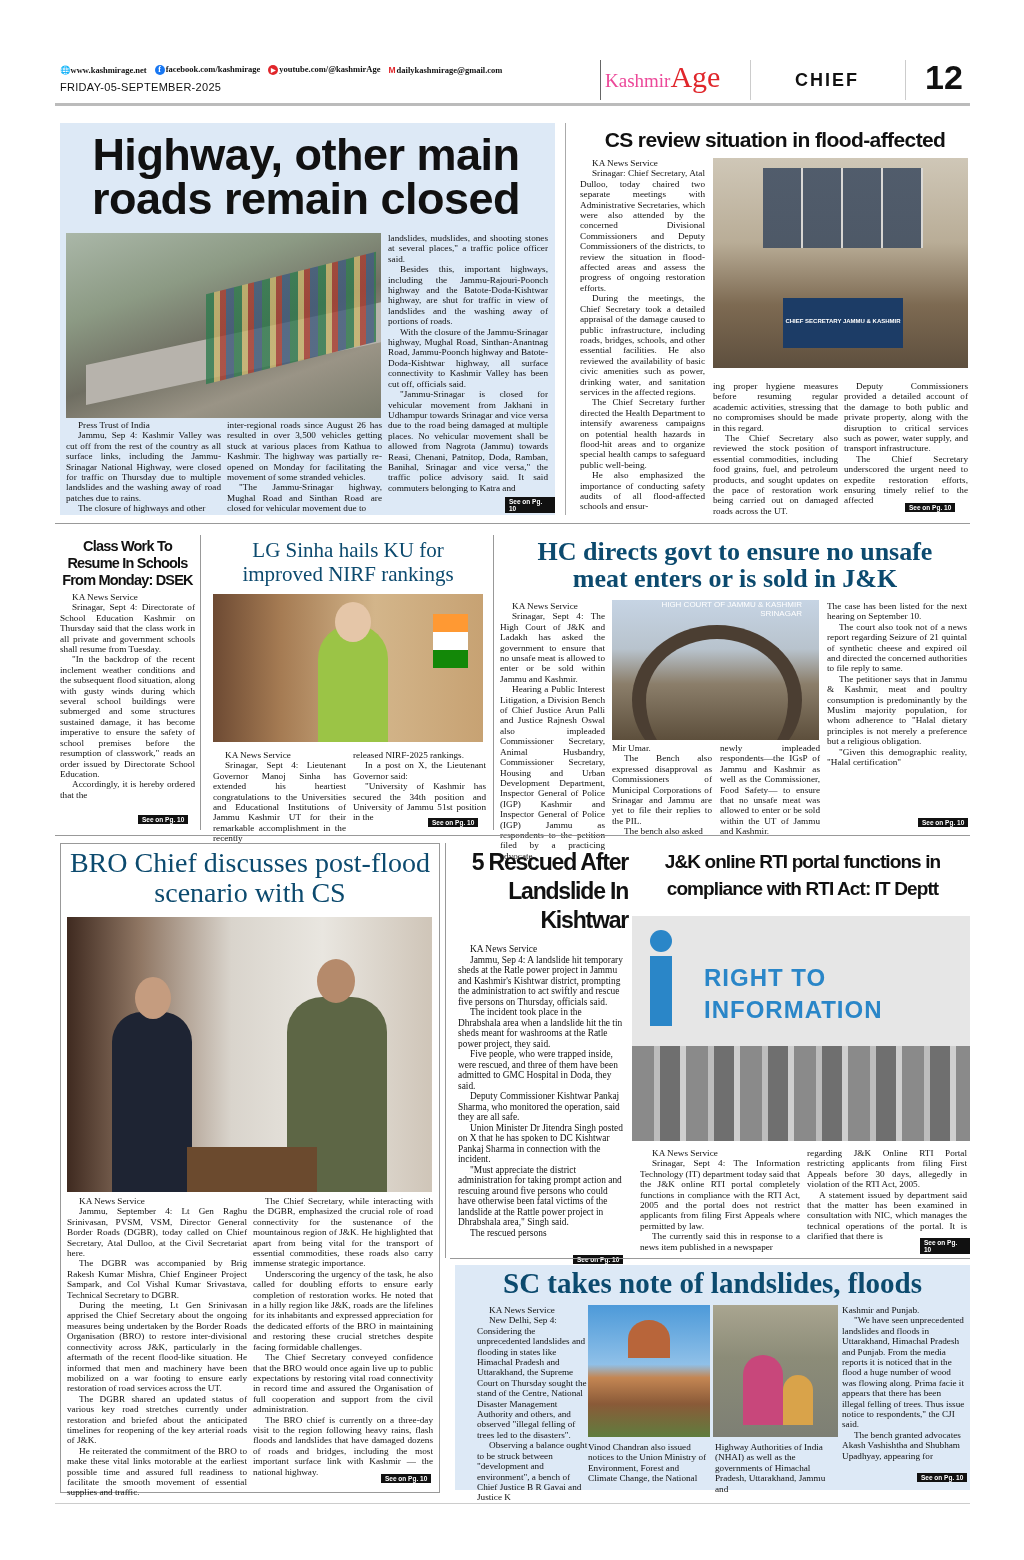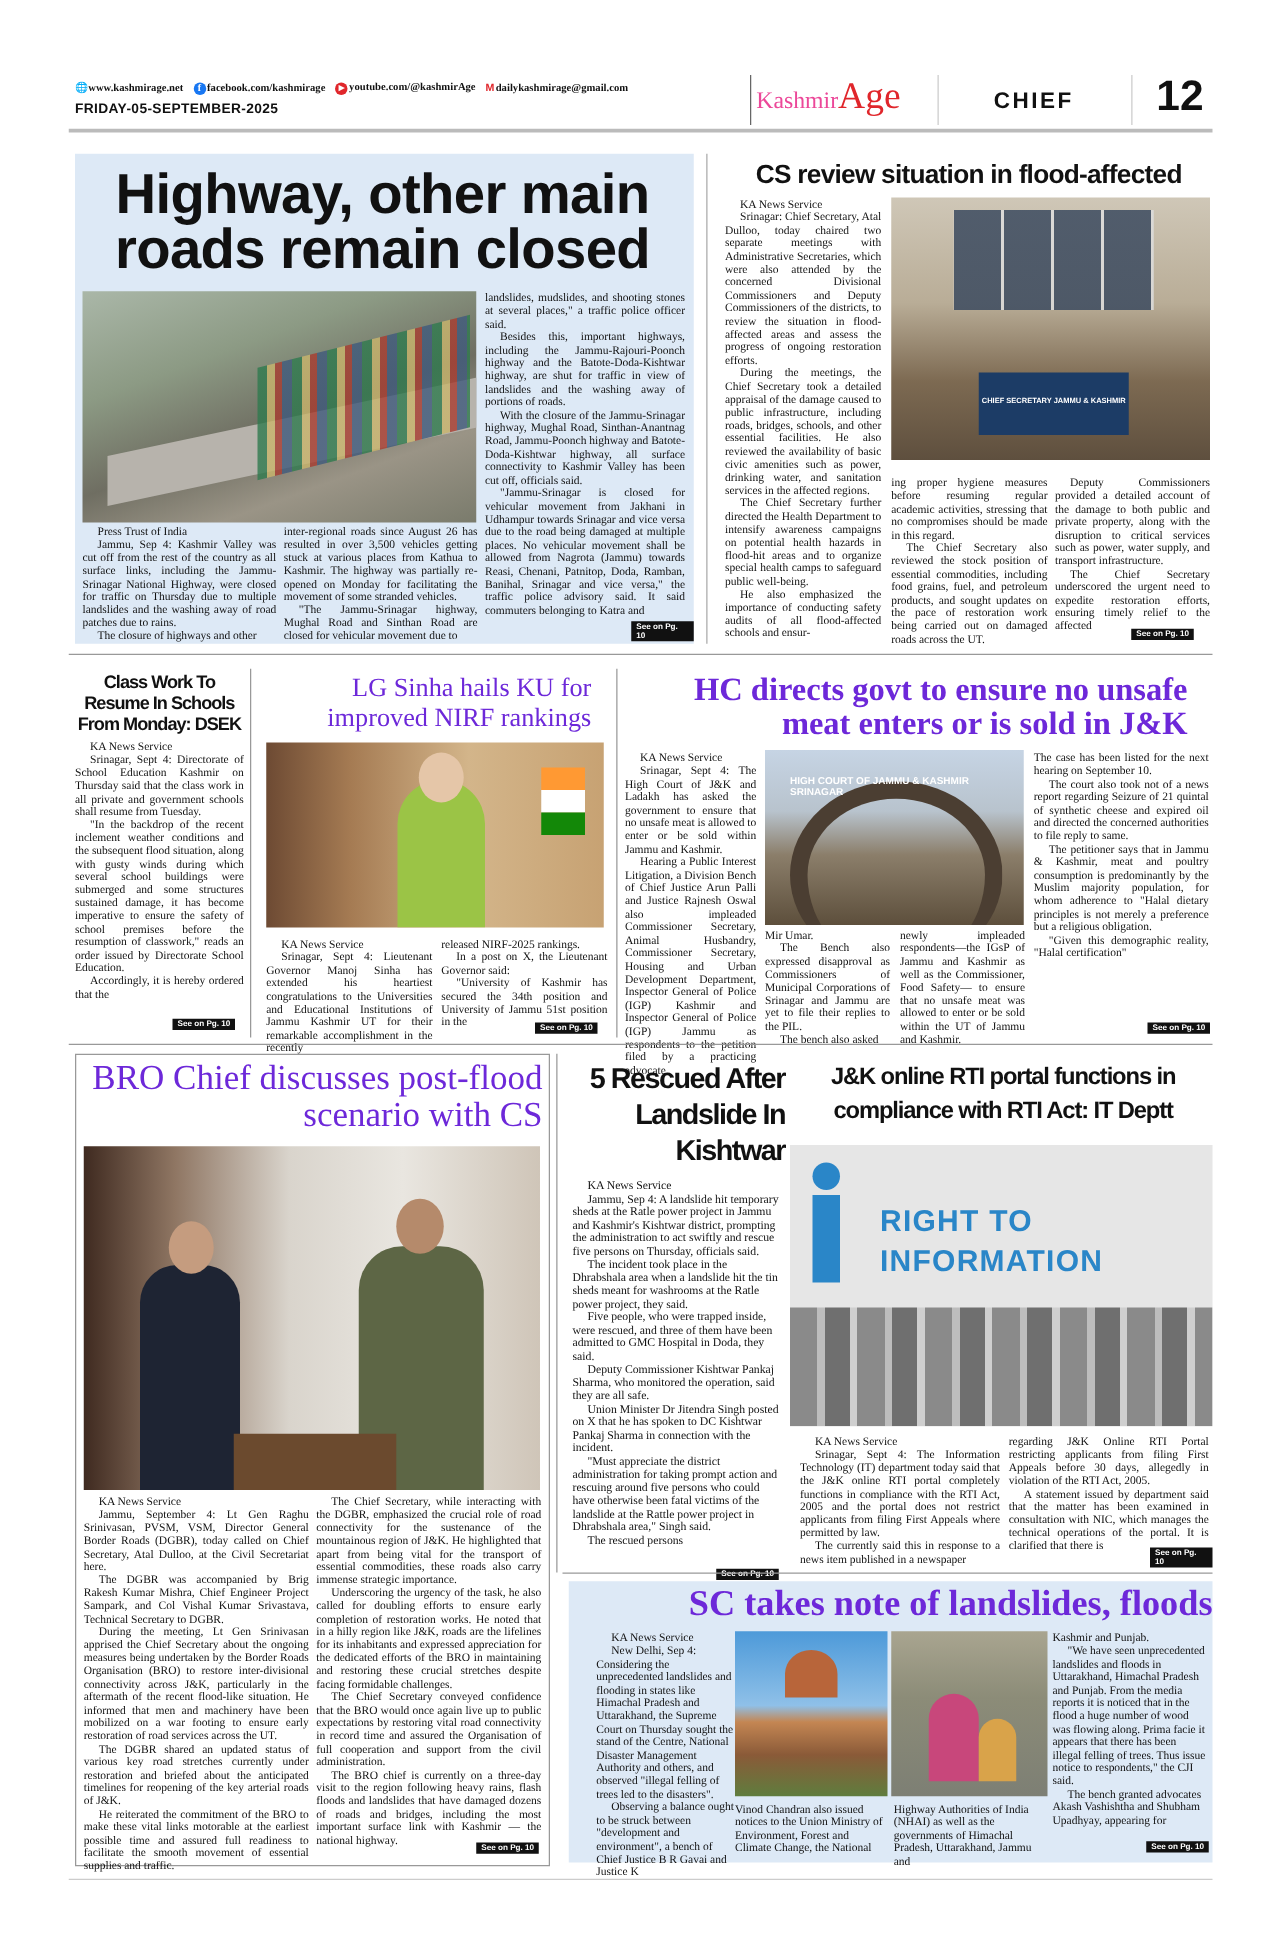--- a/index.html
+++ b/index.html
@@ -3,36 +3,36 @@
 <meta charset="utf-8">
 <style>
 *{box-sizing:border-box;margin:0;padding:0}
 body{width:1024px;height:1560px;background:#fff;font-family:"Liberation Sans",sans-serif;color:#111;position:relative;overflow:hidden}
 .abs{position:absolute}
 .txt{font-family:"Liberation Serif",serif;font-size:9.2px;line-height:10.4px;text-align:justify;color:#111}
 .txt p{text-indent:12px}
 .txt p.by{text-indent:12px}
 .see{display:inline-block;background:#111;color:#fff;font-size:6.5px;font-weight:bold;padding:1px 4px;font-family:"Liberation Sans",sans-serif}
 .hd-sans{font-family:"Liberation Sans",sans-serif;font-weight:bold;color:#111;text-align:center}
-.hd-serif{font-family:"Liberation Serif",serif;color:#6d28d9;text-align:right}
+.hd-serif{font-family:"Liberation Serif",serif;color:#0c4a6e;text-align:center}
 .photo{position:absolute;overflow:hidden}
 .vline{position:absolute;width:1px;background:#999}
 .hline{position:absolute;height:1px;background:#bbb}
 </style>
 </head>
 <body>
 
 <div class="abs" style="left:60px;top:60px;width:910px;height:42px;">
   <div class="abs" style="left:0;top:4px;font-family:'Liberation Serif',serif;font-size:8.5px;font-weight:bold;white-space:nowrap;display:flex;gap:8px;align-items:center">
     <span><span style="color:#3a8fd6">🌐</span><span>www.kashmirage.net</span></span>
     <span><span style="display:inline-block;width:10px;height:10px;border-radius:50%;background:#1877f2;color:#fff;font-size:8px;text-align:center;line-height:10px;margin-right:1px">f</span><span>facebook.com/kashmirage</span></span>
     <span><span style="display:inline-block;width:10px;height:10px;border-radius:50%;background:#e0262b;color:#fff;font-size:6px;text-align:center;line-height:10px;margin-right:1px">▶</span><span>youtube.com/@kashmirAge</span></span>
     <span><span style="color:#e0262b;font-weight:bold;font-family:'Liberation Sans',sans-serif;margin-right:1px">M</span><span>dailykashmirage@gmail.com</span></span>
   </div>
-  <div class="abs" style="left:0;top:21px;font-size:11px;font-weight:bold;letter-spacing:0.3px">FRIDAY-05-SEPTEMBER-2025</div>
+  <div class="abs" style="left:0;top:21px;font-size:11px;font-weight:normal;letter-spacing:0.3px">FRIDAY-05-SEPTEMBER-2025</div>
   <div class="vline" style="left:540px;top:0;height:40px;background:#666"></div>
   <div class="abs" style="left:545px;top:0;font-family:'Liberation Serif',serif;white-space:nowrap">
     <span style="font-size:19px;color:#ec4899">Kashmir</span><span style="font-size:30px;color:#e0262b">Age</span>
   </div>
   <div class="vline" style="left:690px;top:0;height:40px;background:#ccc"></div>
   <div class="abs" style="left:735px;top:10px;font-size:18px;font-weight:bold;letter-spacing:2px">CHIEF</div>
   <div class="vline" style="left:845px;top:0;height:40px;background:#ccc"></div>
   <div class="abs" style="left:865px;top:-2px;font-size:34px;font-weight:bold">12</div>
 </div>
 <div class="hline" style="left:55px;top:103px;width:915px;height:3px;background:#bbb"></div>
@@ -124,21 +124,21 @@
 
 <div class="abs" style="left:500px;top:538px;width:470px;height:292px">
   <div class="hd-serif" style="font-size:26px;line-height:27px;font-weight:bold;padding:0 20px">HC directs govt to ensure no unsafe meat enters or is sold in J&amp;K</div>
   <div class="abs txt" style="left:0;top:63px;width:105px">
     <p class="by">KA News Service</p>
     <p>Srinagar, Sept 4: The High Court of J&amp;K and Ladakh has asked the government to ensure that no unsafe meat is allowed to enter or be sold within Jammu and Kashmir.</p>
     <p>Hearing a Public Interest Litigation, a Division Bench of Chief Justice Arun Palli and Justice Rajnesh Oswal also impleaded Commissioner Secretary, Animal Husbandry, Commissioner Secretary, Housing and Urban Development Department, Inspector General of Police (IGP) Kashmir and Inspector General of Police (IGP) Jammu as respondents to the petition filed by a practicing advocate</p>
   </div>
   <div class="photo" style="left:112px;top:62px;width:207px;height:140px;background:linear-gradient(180deg,#c6d4e4 0%,#b8c3cd 35%,#8b7e6a 60%,#5d4f3c 100%)">
     <div style="position:absolute;left:20px;top:25px;width:170px;height:150px;border-radius:50%;border:14px solid #4b3e32;border-bottom:none"></div>
-    <div style="position:absolute;left:20px;top:20px;width:170px;font-size:8px;color:#fff;text-align:left;font-weight:bold">HIGH COURT OF JAMMU &amp; KASHMIR SRINAGAR</div>
+    <div style="position:absolute;left:20px;top:0;width:170px;font-size:8px;color:#fff;text-align:right;font-weight:normal">HIGH COURT OF JAMMU &amp; KASHMIR SRINAGAR</div>
   </div>
   <div class="abs txt" style="left:112px;top:205px;width:100px">
     <p style="text-indent:0">Mir Umar.</p>
     <p>The Bench also expressed disapproval as Commissioners of Municipal Corporations of Srinagar and Jammu are yet to file their replies to the PIL.</p>
     <p>The bench also asked</p>
   </div>
   <div class="abs txt" style="left:220px;top:205px;width:100px">
     <p style="text-indent:0">newly impleaded respondents—the IGsP of Jammu and Kashmir as well as the Commissioner, Food Safety— to ensure that no unsafe meat was allowed to enter or be sold within the UT of Jammu and Kashmir.</p>
   </div>
   <div class="abs txt" style="left:327px;top:63px;width:140px">

